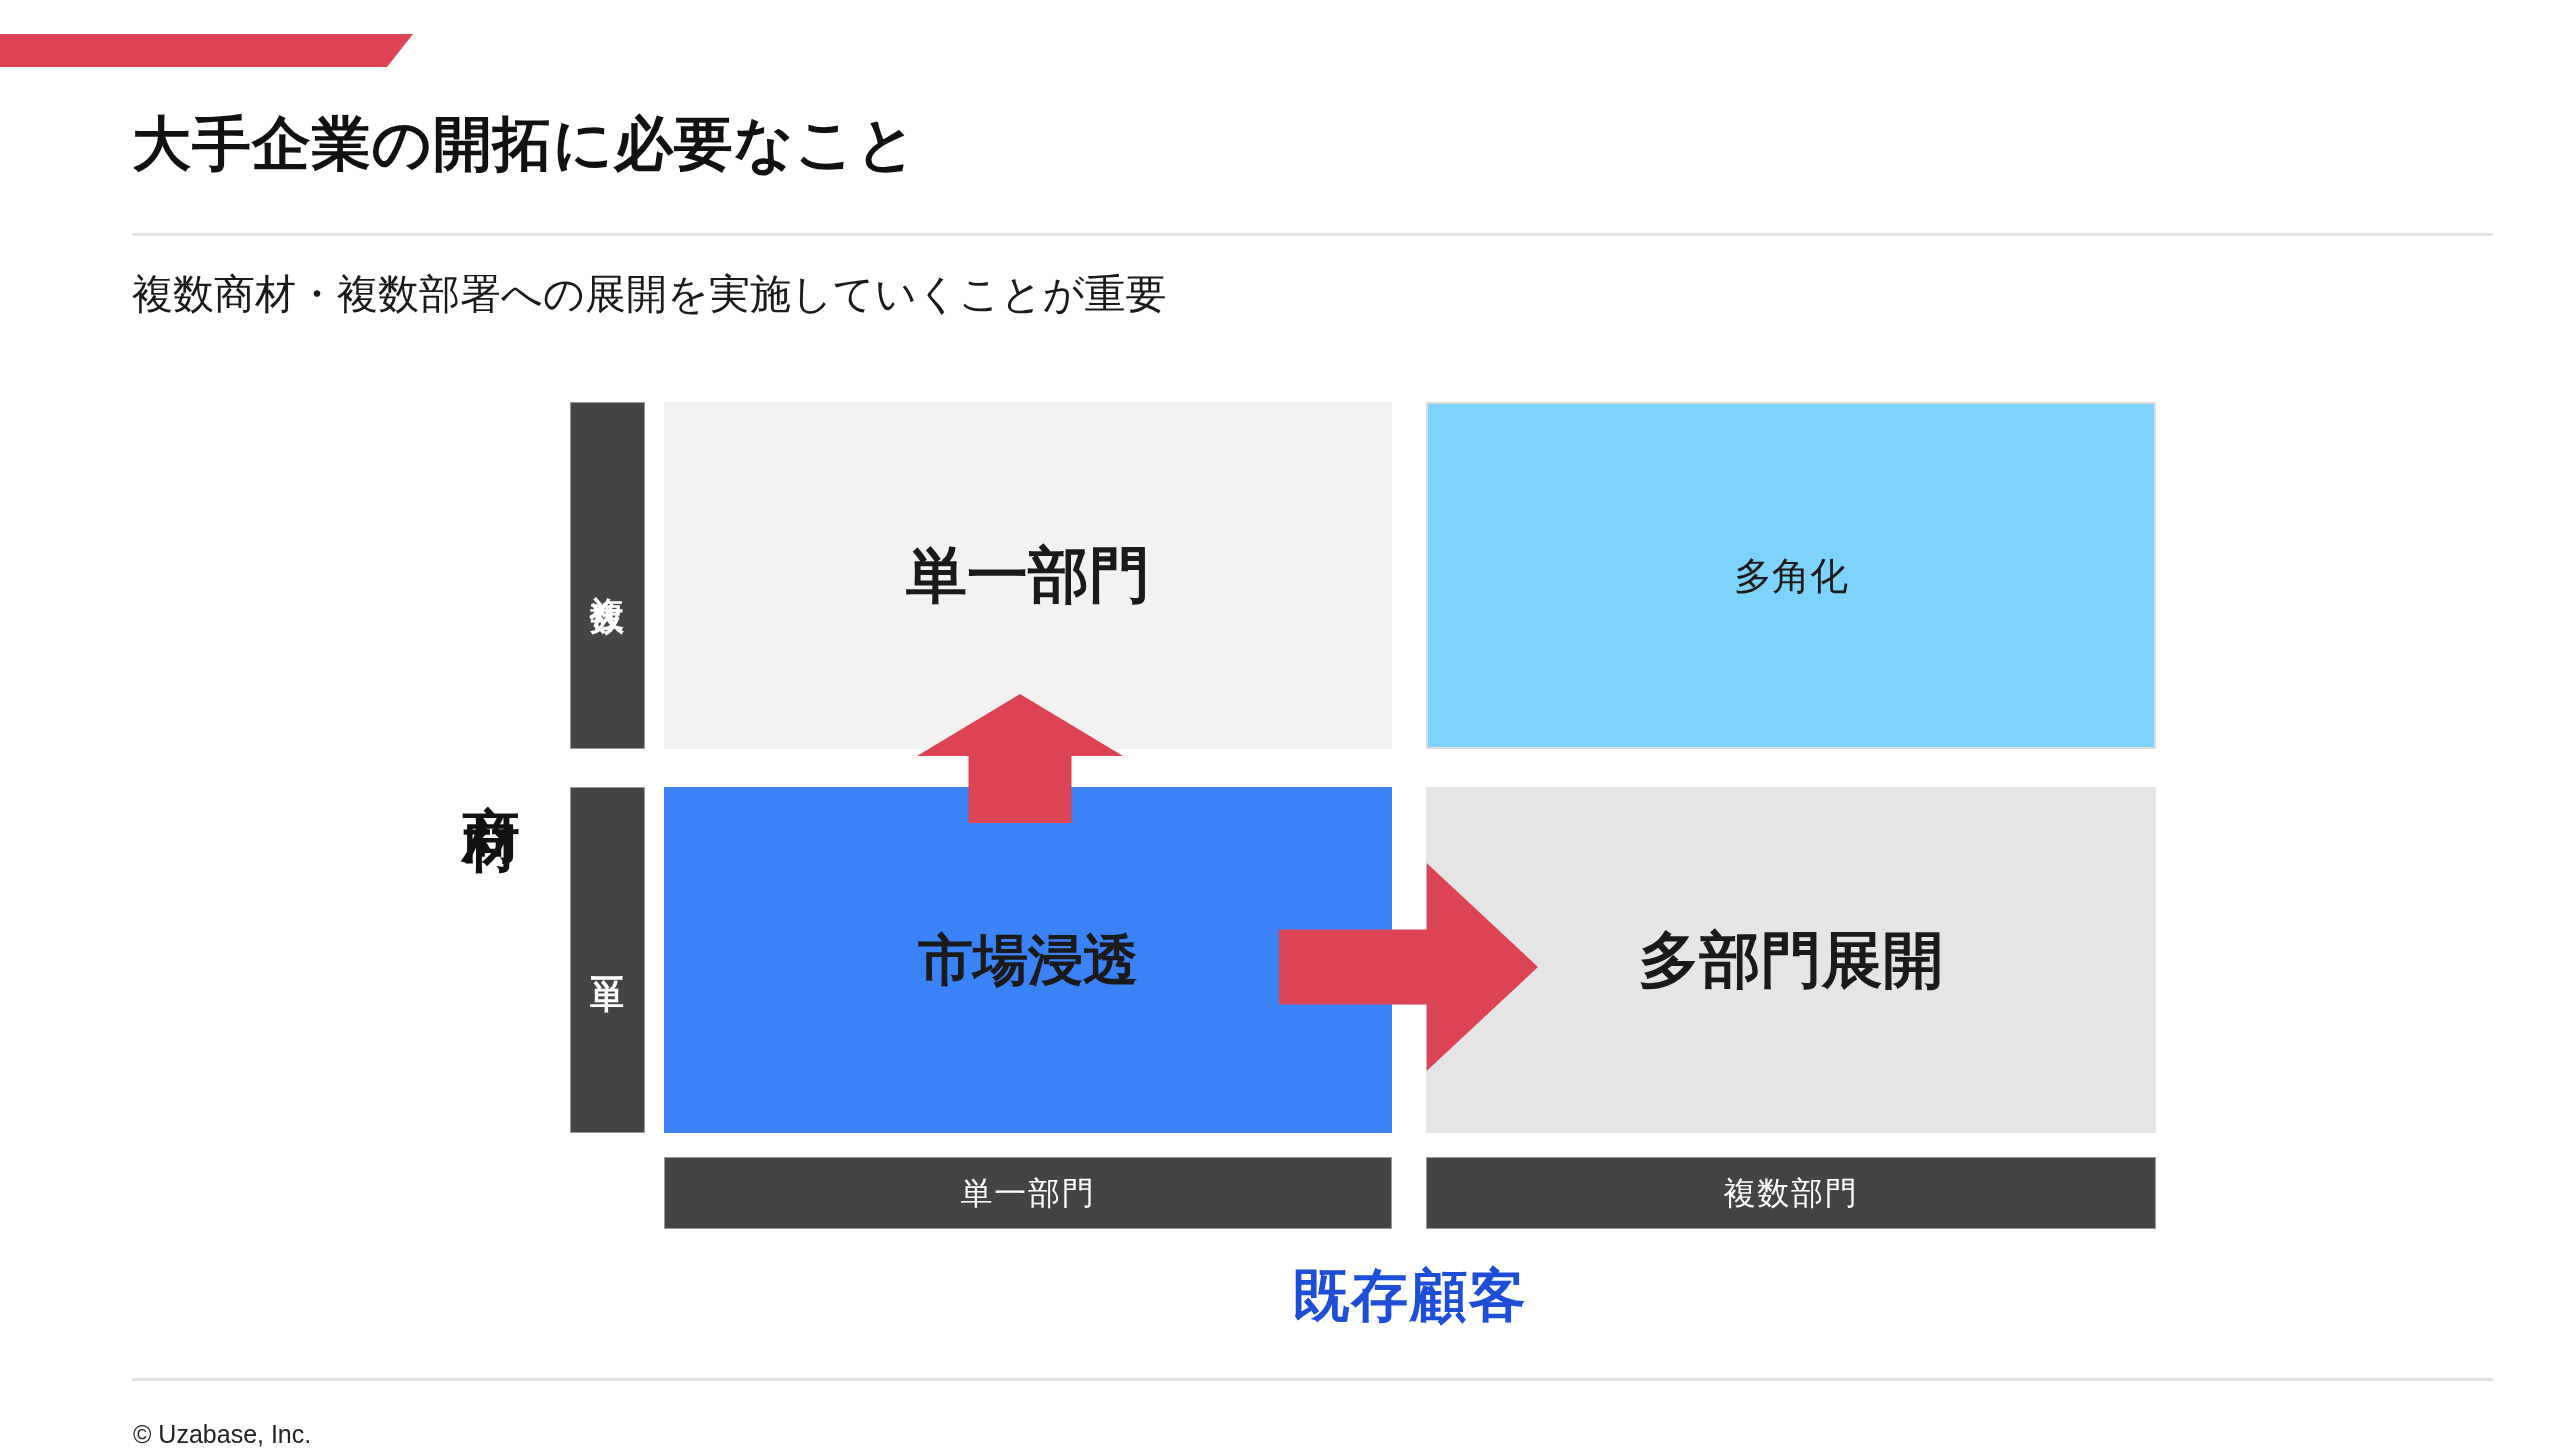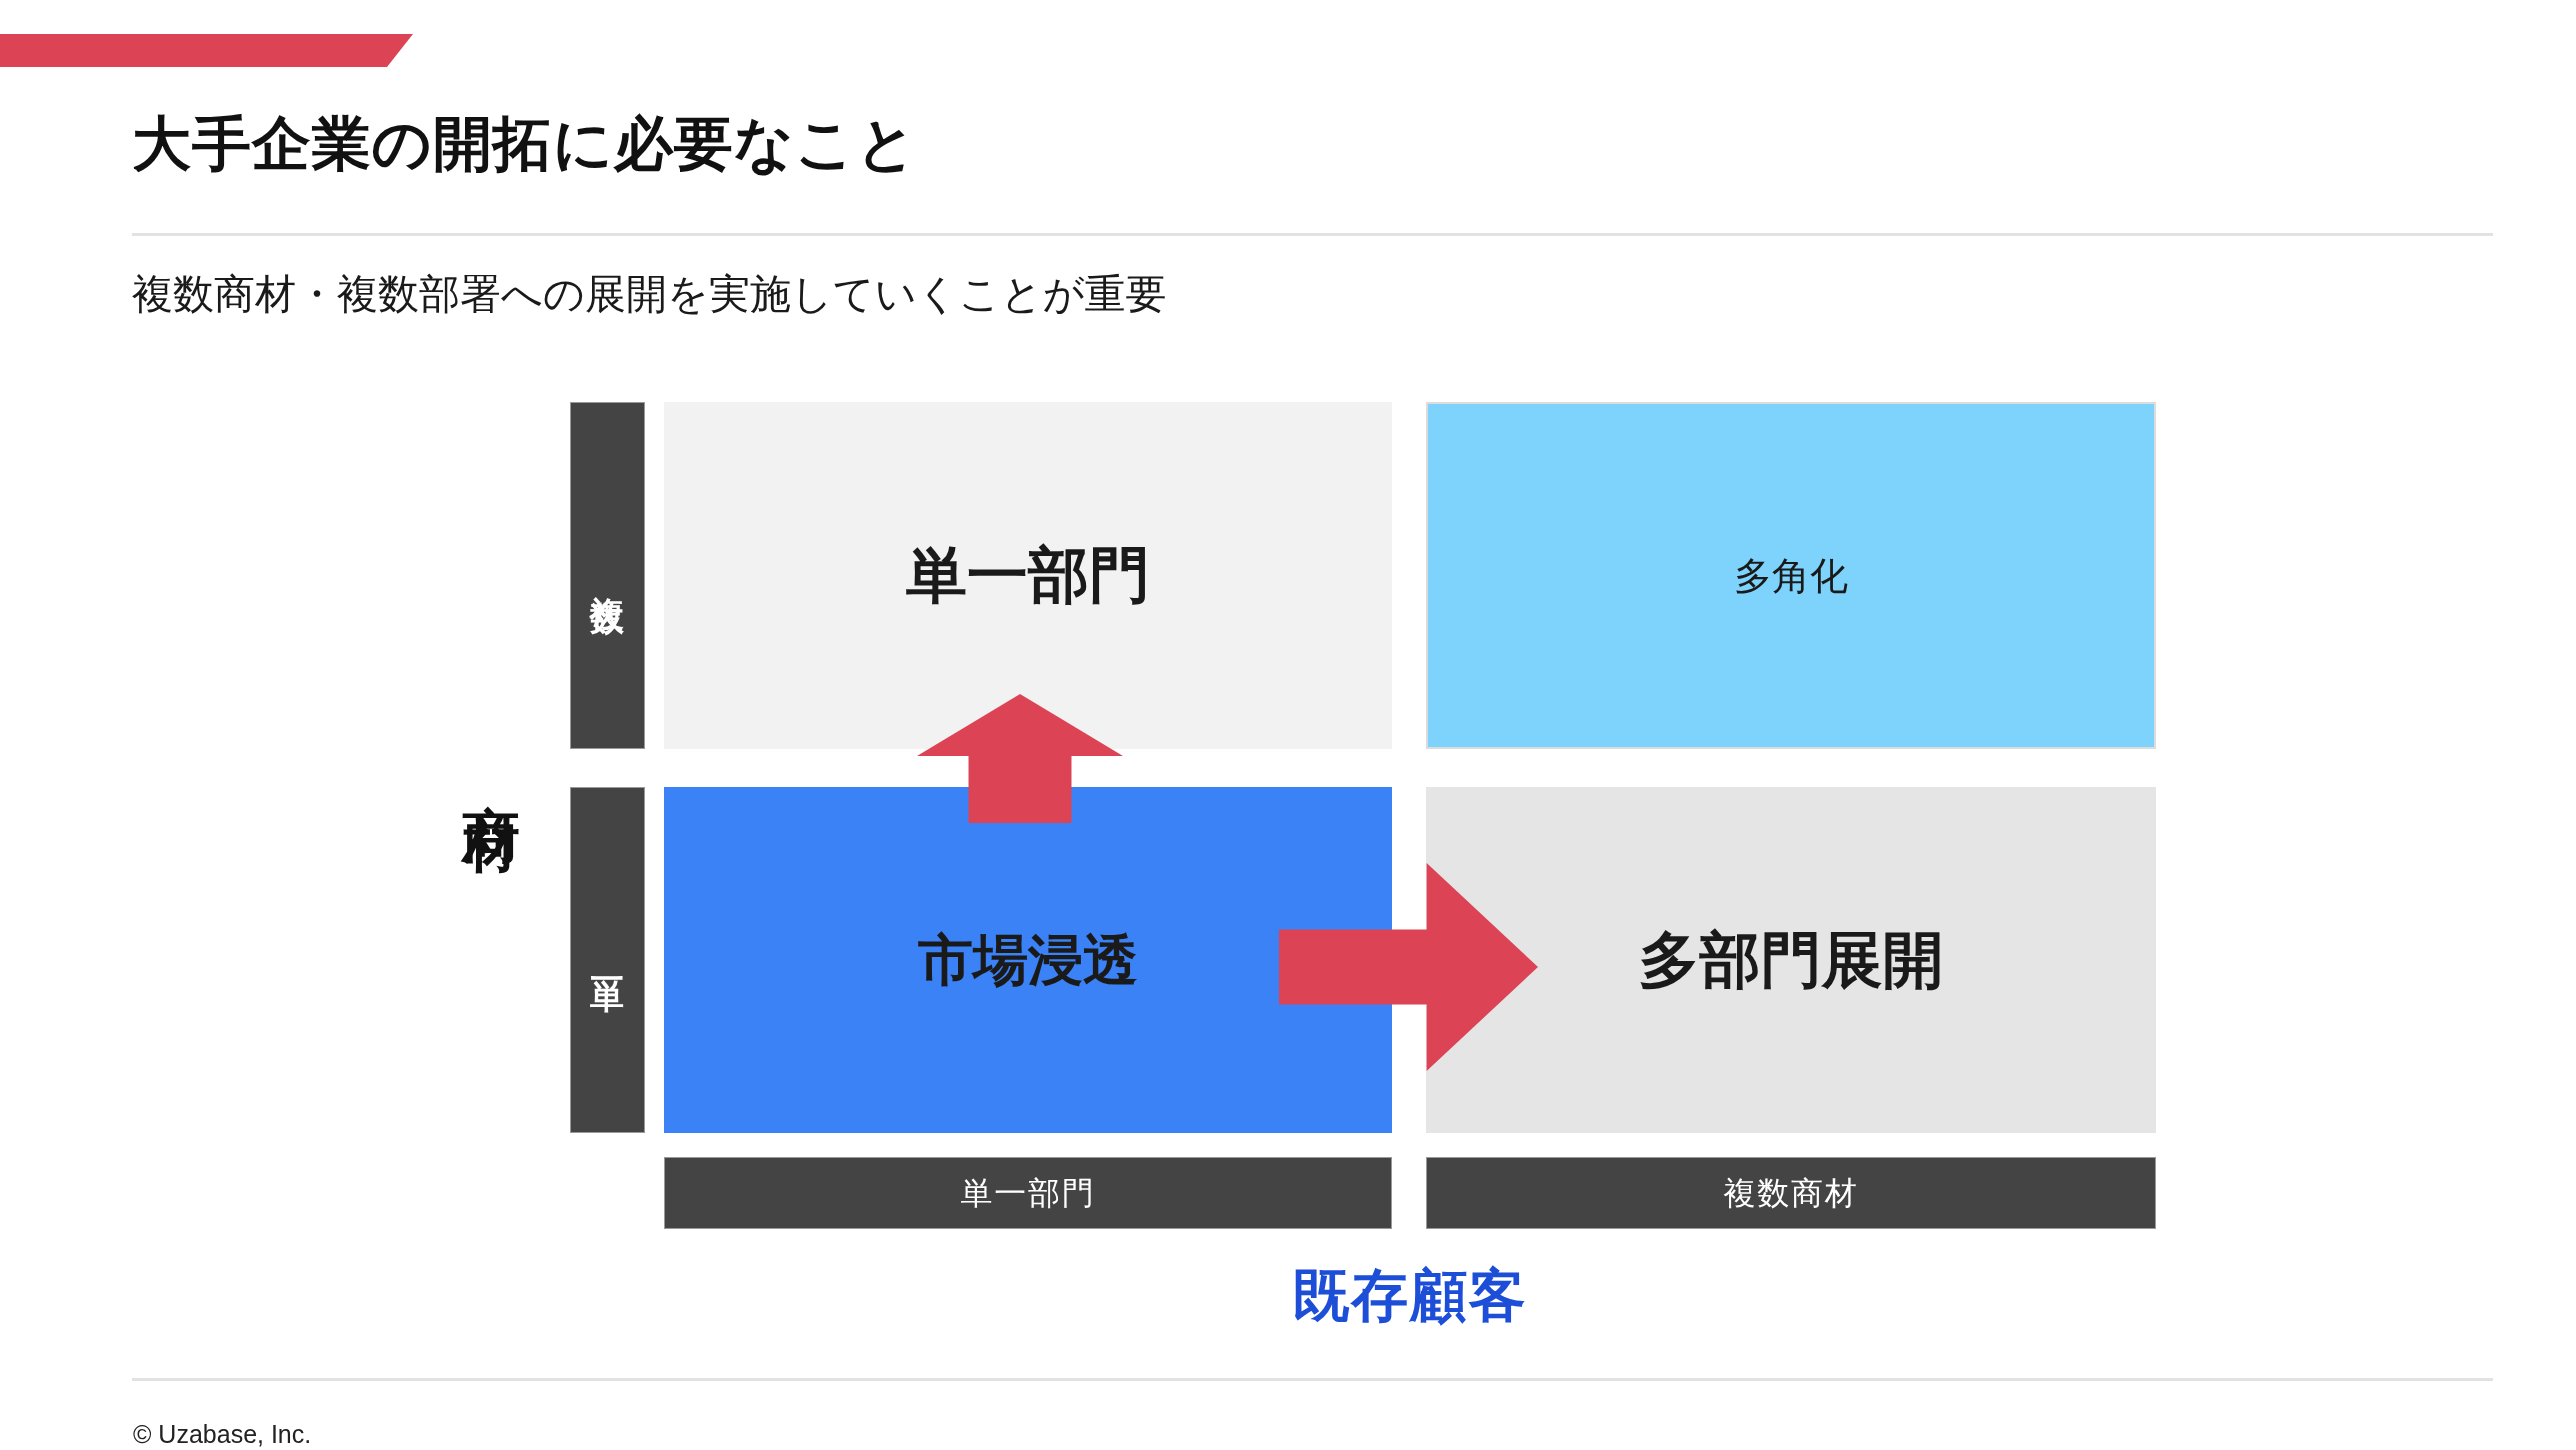--- a/index.html
+++ b/index.html
@@ -98,21 +98,21 @@
     <span>多部門展開</span>
   </div>
 
   <div class="abs" id="arrow-up"></div>
   <div class="abs" id="arrow-right"></div>
 
   <div class="abs xbar" id="xbar-left">
     <span>単一部門</span>
   </div>
   <div class="abs xbar" id="xbar-right">
-    <span>複数商材</span>
+    <span>複数部門</span>
   </div>
 
   <div class="abs" id="y-axis-title">商材</div>
   <div class="abs" id="x-axis-title">既存顧客</div>
 
   <div class="abs" id="footer-rule"></div>
   <div class="abs" id="footer-text">© Uzabase, Inc.</div>
   <div class="abs" id="bottom-edge"></div>
 
 </div>

